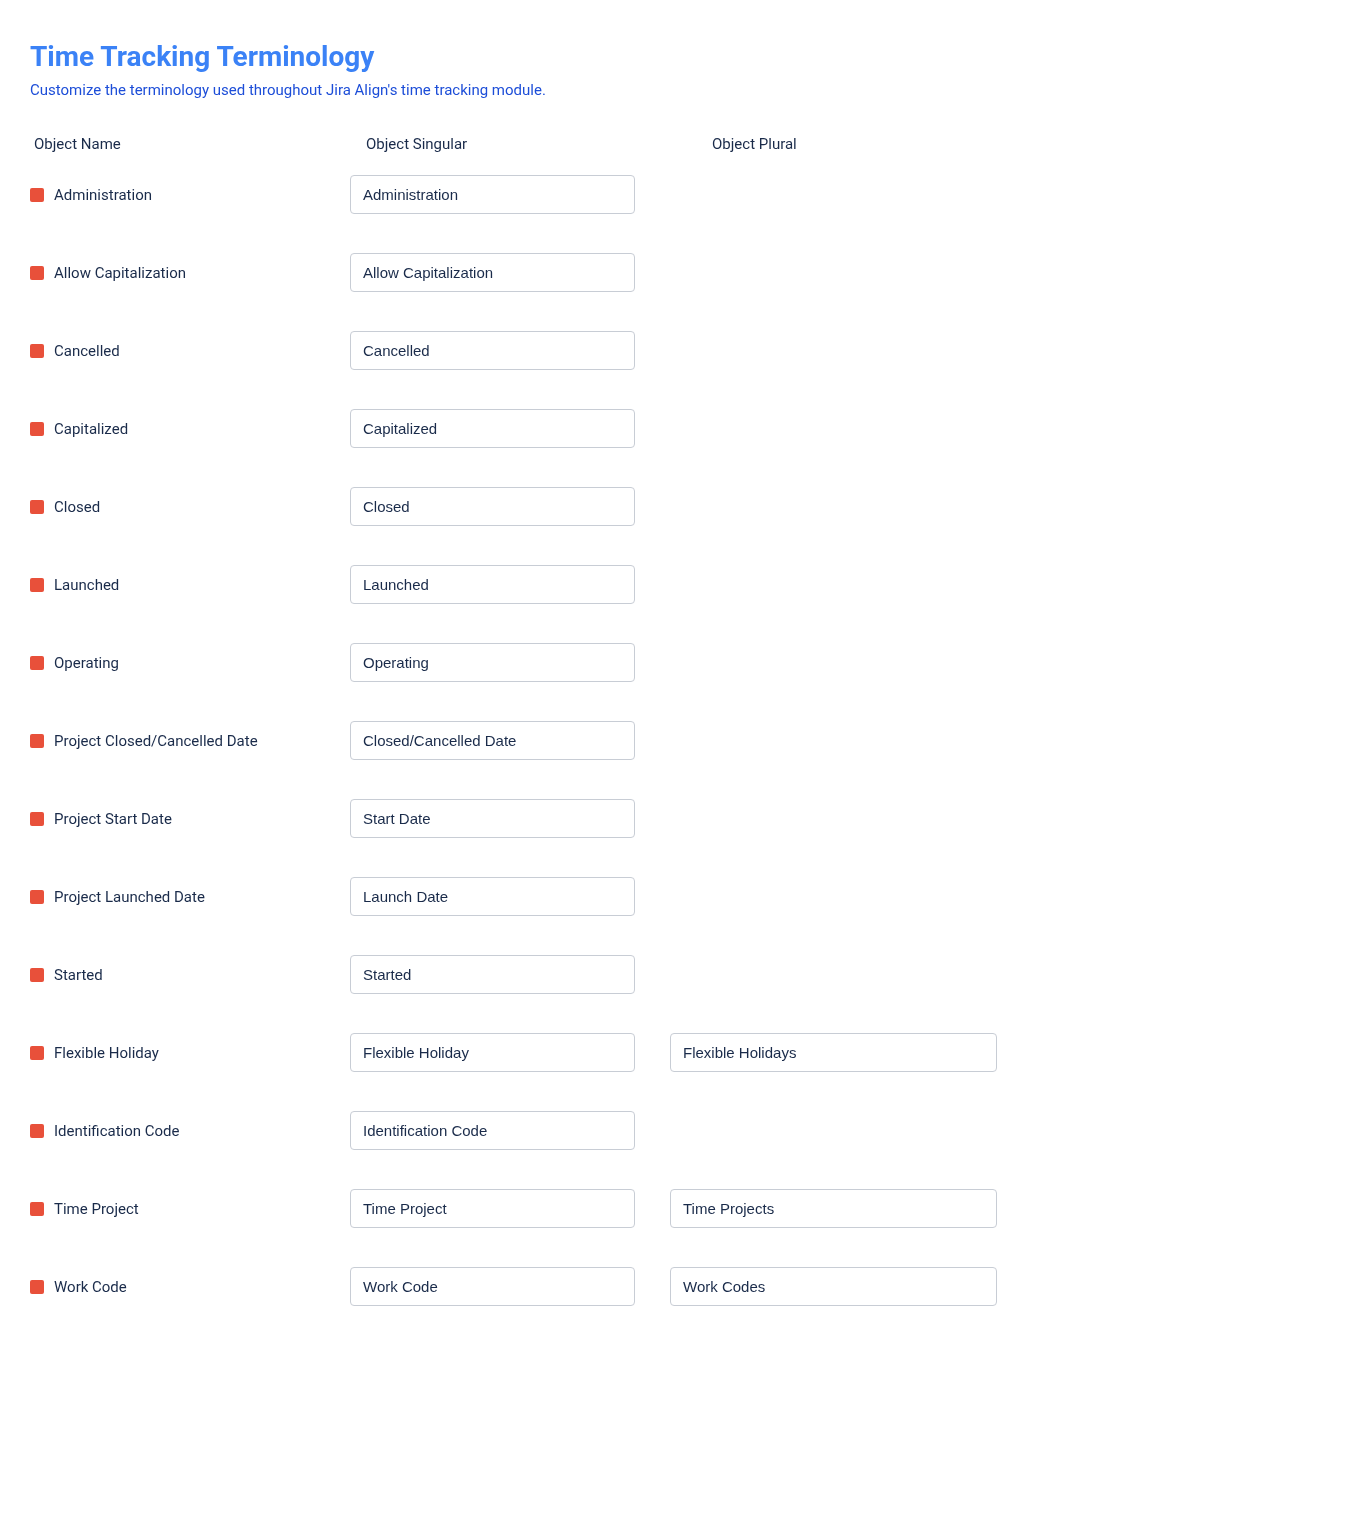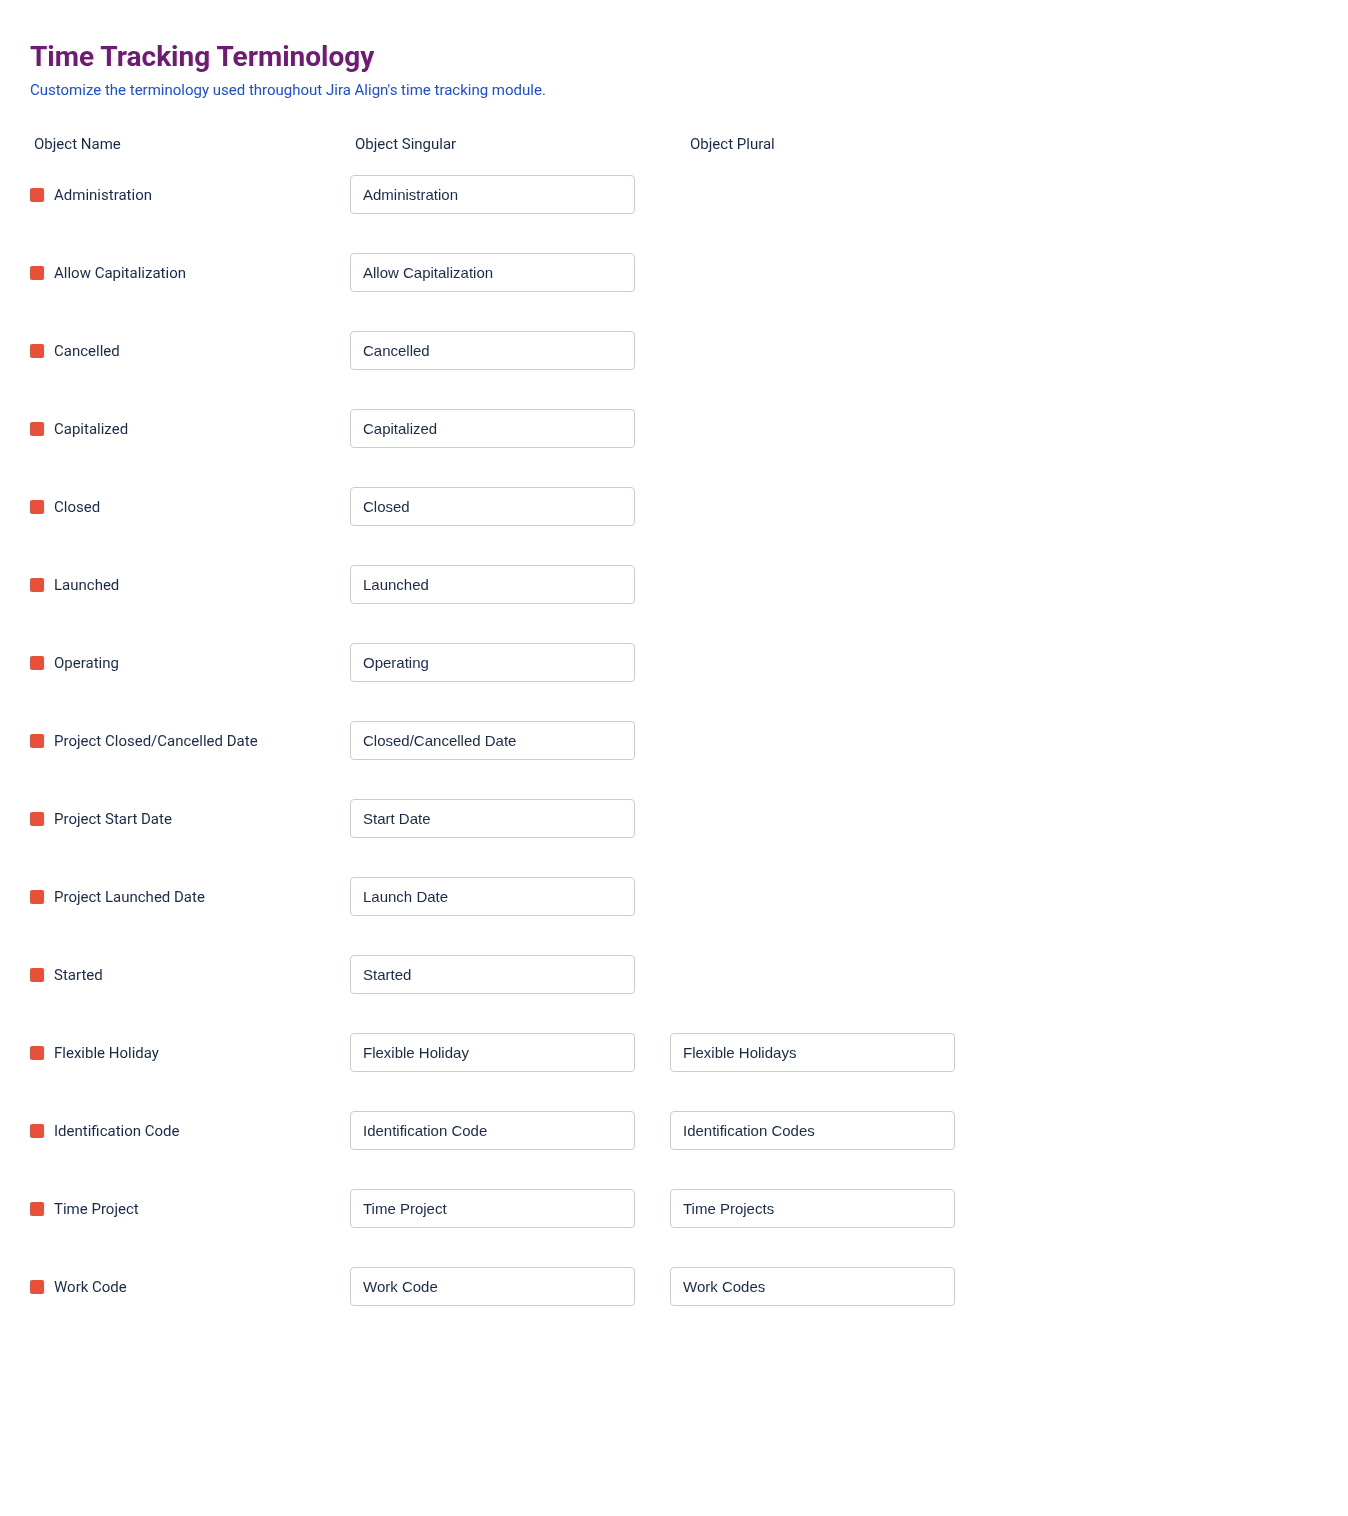--- a/index.html
+++ b/index.html
@@ -12,34 +12,34 @@
       font-family: -apple-system, BlinkMacSystemFont, 'Segoe UI', Roboto, sans-serif;
       background: #fff;
       color: #1a2b4a;
       padding: 40px 30px;
       max-width: 1348px;
     }
 
     .page-title {
       font-size: 28px;
       font-weight: 700;
-      color: #701a75;
+      color: #3b82f6;
       margin-bottom: 8px;
     }
 
     .page-subtitle {
       font-size: 15px;
       color: #1d4ed8;
       margin-bottom: 32px;
     }
 
     .table-header {
       display: grid;
       grid-template-columns: 320px 310px 310px;
-      gap: 5px;
+      gap: 16px;
       margin-bottom: 8px;
       padding-left: 0;
     }
 
     .col-header {
       font-size: 15px;
       color: #1a2b4a;
       font-weight: 400;
       padding: 4px 0;
     }
@@ -92,21 +92,21 @@
       padding: 10px 12px;
       border: 1px solid #c8cdd5;
       border-radius: 4px;
       font-size: 15px;
       color: #1a2b4a;
       background: #fff;
       outline: none;
     }
 
     .plural-input {
-      width: 285px;
+      width: 327px;
       padding: 10px 12px;
       border: 1px solid #c8cdd5;
       border-radius: 4px;
       font-size: 15px;
       color: #1a2b4a;
       background: #fff;
       outline: none;
       margin-left: 10px;
     }
   </style>
@@ -218,21 +218,20 @@
       </div>
       <div><input type="text" class="term-input" value="Flexible Holiday" style=""></div>
       <div><input type="text" class="plural-input" value="Flexible Holidays" style=""></div>
     </div>
     <div class="term-row">
       <div class="object-name">
         <div class="red-square"></div>
         <span>Identification Code</span>
       </div>
       <div><input type="text" class="term-input" value="Identification Code" style=""></div>
-      <div><input type="text" class="plural-input" value="Identification Codes" style=""></div>
     </div>
     <div class="term-row">
       <div class="object-name">
         <div class="red-square"></div>
         <span>Time Project</span>
       </div>
       <div><input type="text" class="term-input" value="Time Project" style=""></div>
       <div><input type="text" class="plural-input" value="Time Projects" style=""></div>
     </div>
     <div class="term-row">

